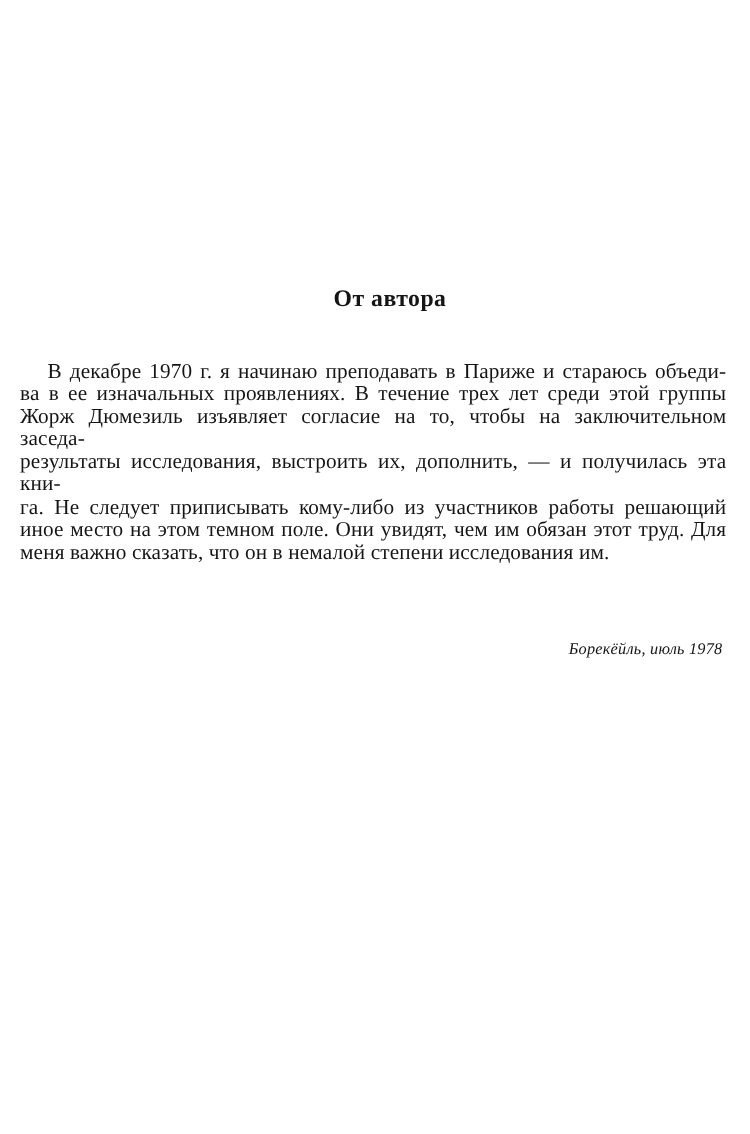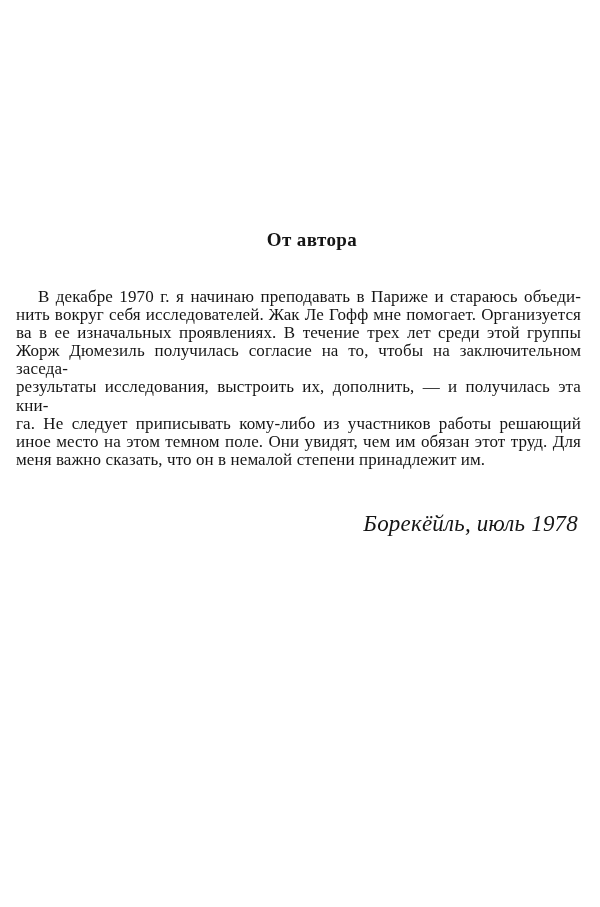--- a/index.html
+++ b/index.html
@@ -49,38 +49,37 @@
     text-align: left;
     text-align-last: left;
   }
   
   .text-line.fade-strong::first-letter { color: #9a9a9a; }
   .text-line.fade-light::first-letter  { color: #4f4f4f; }
   .signature {
     position: absolute;
     top: 511px;
     right: 22px;
-    font-size: 23px;
+    font-size: 13px;
     font-style: italic;
     letter-spacing: 0.2px;
   }
 </style>
 </head>
 <body>
 
 <div class="page">
 
   <h1 class="heading">От автора</h1>
 
   <div class="paragraph">
     <div class="text-line line-first">В декабре 1970 г. я начинаю преподавать в Париже и стараюсь объеди-</div>
-    <div class="text-line">нить вокруг себя исследователей. Жак Ле Гофф мне помогает. Организуется</div>
     <div class="text-line">ва в ее изначальных проявлениях. В течение трех лет среди этой группы</div>
-    <div class="text-line">Жорж Дюмезиль получилась согласие на то, чтобы на заключительном заседа-</div>
+    <div class="text-line">Жорж Дюмезиль изъявляет согласие на то, чтобы на заключительном заседа-</div>
     <div class="text-line">результаты исследования, выстроить их, дополнить, — и получилась эта кни-</div>
     <div class="text-line">га. Не следует приписывать кому-либо из участников работы решающий</div>
     <div class="text-line">иное место на этом темном поле. Они увидят, чем им обязан этот труд. Для</div>
-    <div class="text-line line-last">меня важно сказать, что он в немалой степени принадлежит им.</div>
+    <div class="text-line line-last">меня важно сказать, что он в немалой степени исследования им.</div>
   </div>
 
   <div class="signature">Борекёйль, июль 1978</div>
 
 </div>
 
 </body></html>

